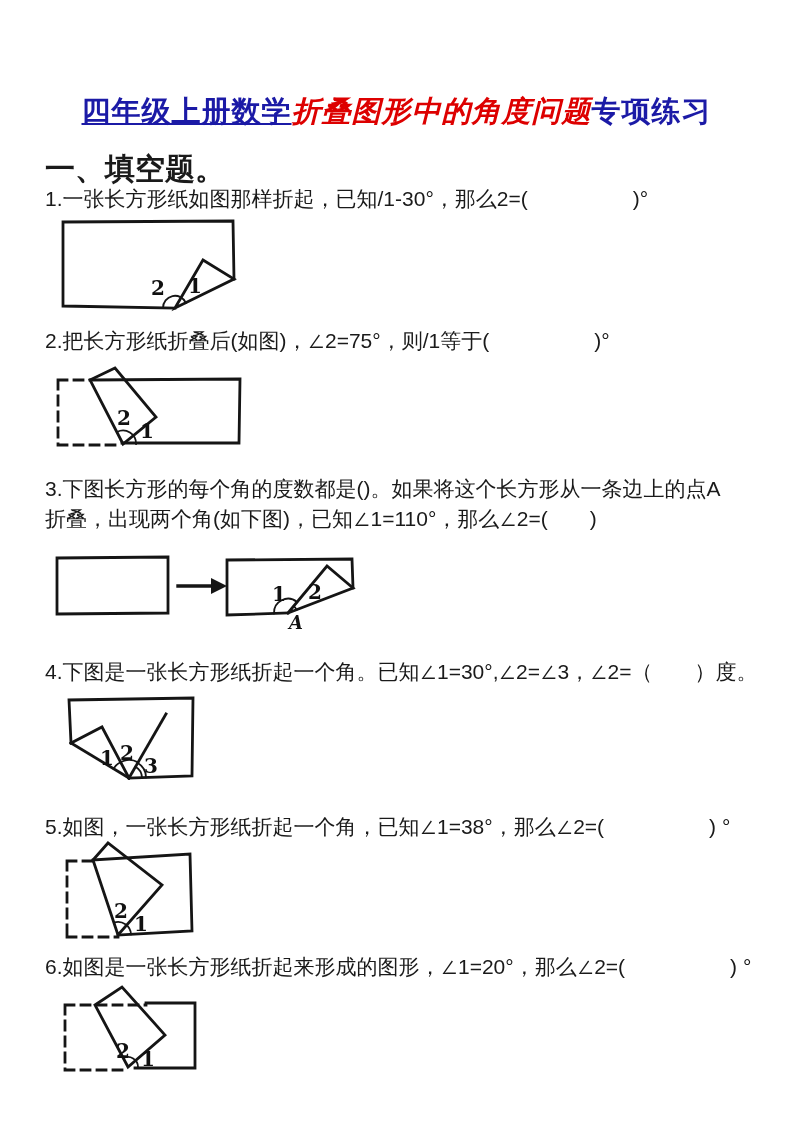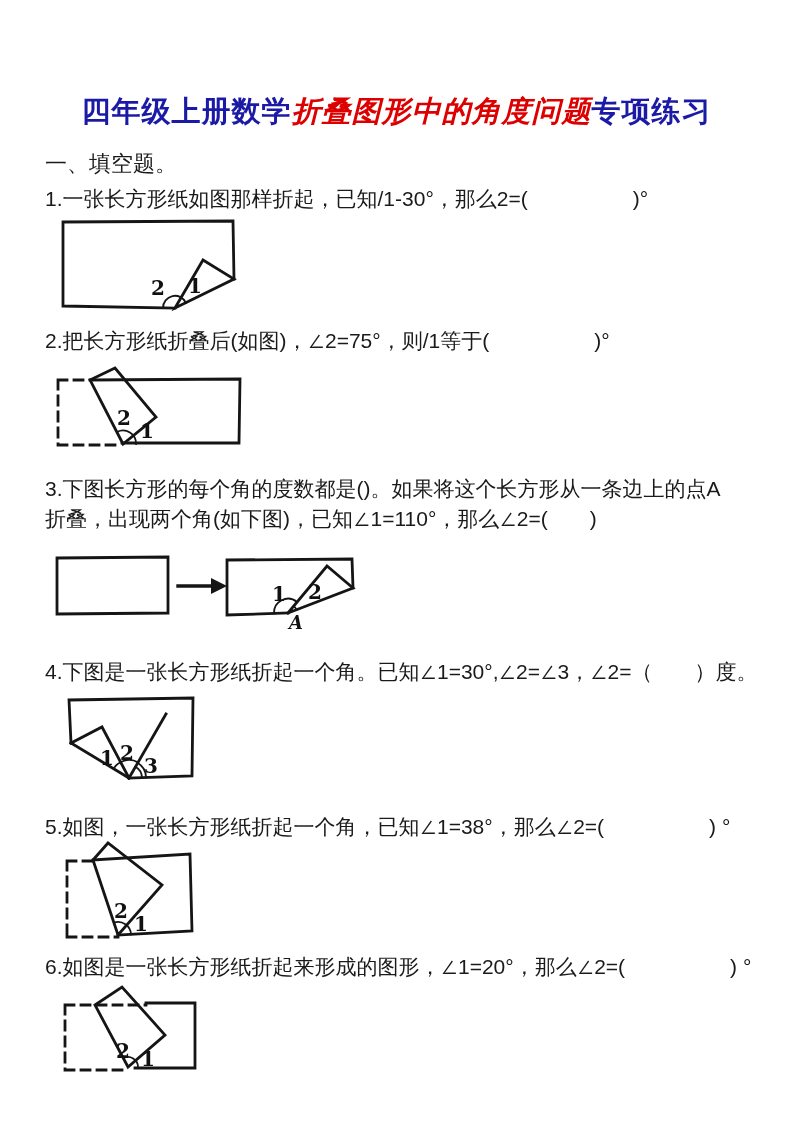--- a/index.html
+++ b/index.html
@@ -18,22 +18,22 @@
     text-align:center;
     font-size:29px;
     font-weight:bold;
     letter-spacing:1px;
     white-space:nowrap;
   }
   .seg-blue{color:#1b1aa6;}
   .seg-red{color:#dd0000;}
   .section-header{
     left:45px;top:149px;
-    font-size:22px;
-    font-weight:normal;
+    font-size:30px;
+    font-weight:bold;
   }
   .question{
     left:45px;
     width:720px;
     font-size:21px;
     line-height:30px;
     white-space:pre-wrap;
   }
   .diagram{display:block;}
   .diagram path, .diagram line, .diagram polyline{
@@ -54,21 +54,21 @@
     font-style:italic;
     font-size:18px;
   }
 </style>
 </head>
 <body>
 
 <div class="page">
 
   <div class="abs title">
-    <span class="seg-blue" style="color: rgb(27, 26, 166);">四年级上册数学</span><span class="seg-red" style="color: rgb(221, 0, 0); font-style: italic;">折叠图形中的角度问题</span><span class="seg-blue" style="color: rgb(27, 26, 166); margin-top: 24px;">专项练习</span>
+    <span class="seg-blue" style="color: rgb(27, 26, 166); text-decoration: underline;">四年级上册数学</span><span class="seg-red" style="color: rgb(221, 0, 0); font-style: italic;">折叠图形中的角度问题</span><span class="seg-blue" style="color: rgb(27, 26, 166); margin-top: 24px;">专项练习</span>
   </div>
 
   <div class="abs section-header">一、填空题。</div>
 
   <div class="abs question" style="top:184px;">1.一张长方形纸如图那样折起，已知/1-30°，那么2=(　　　　　)°</div>
   <svg class="abs diagram" style="left:55px;top:216px;" width="190" height="100" viewBox="55 216 190 100">
     <path d="M63,222 L233,221 L234,279 M63,222 L63,306 L175,308"></path>
     <path d="M175,308 L203,260 L234,279 Z"></path>
     <path class="arc" d="M163,308 A12,12 0 0 1 186,303"></path>
     <text x="151" y="295">2</text>

